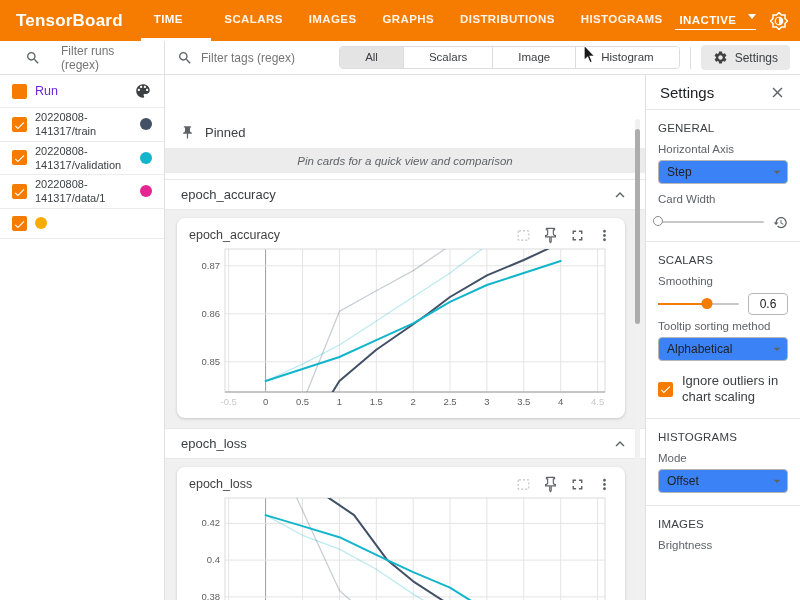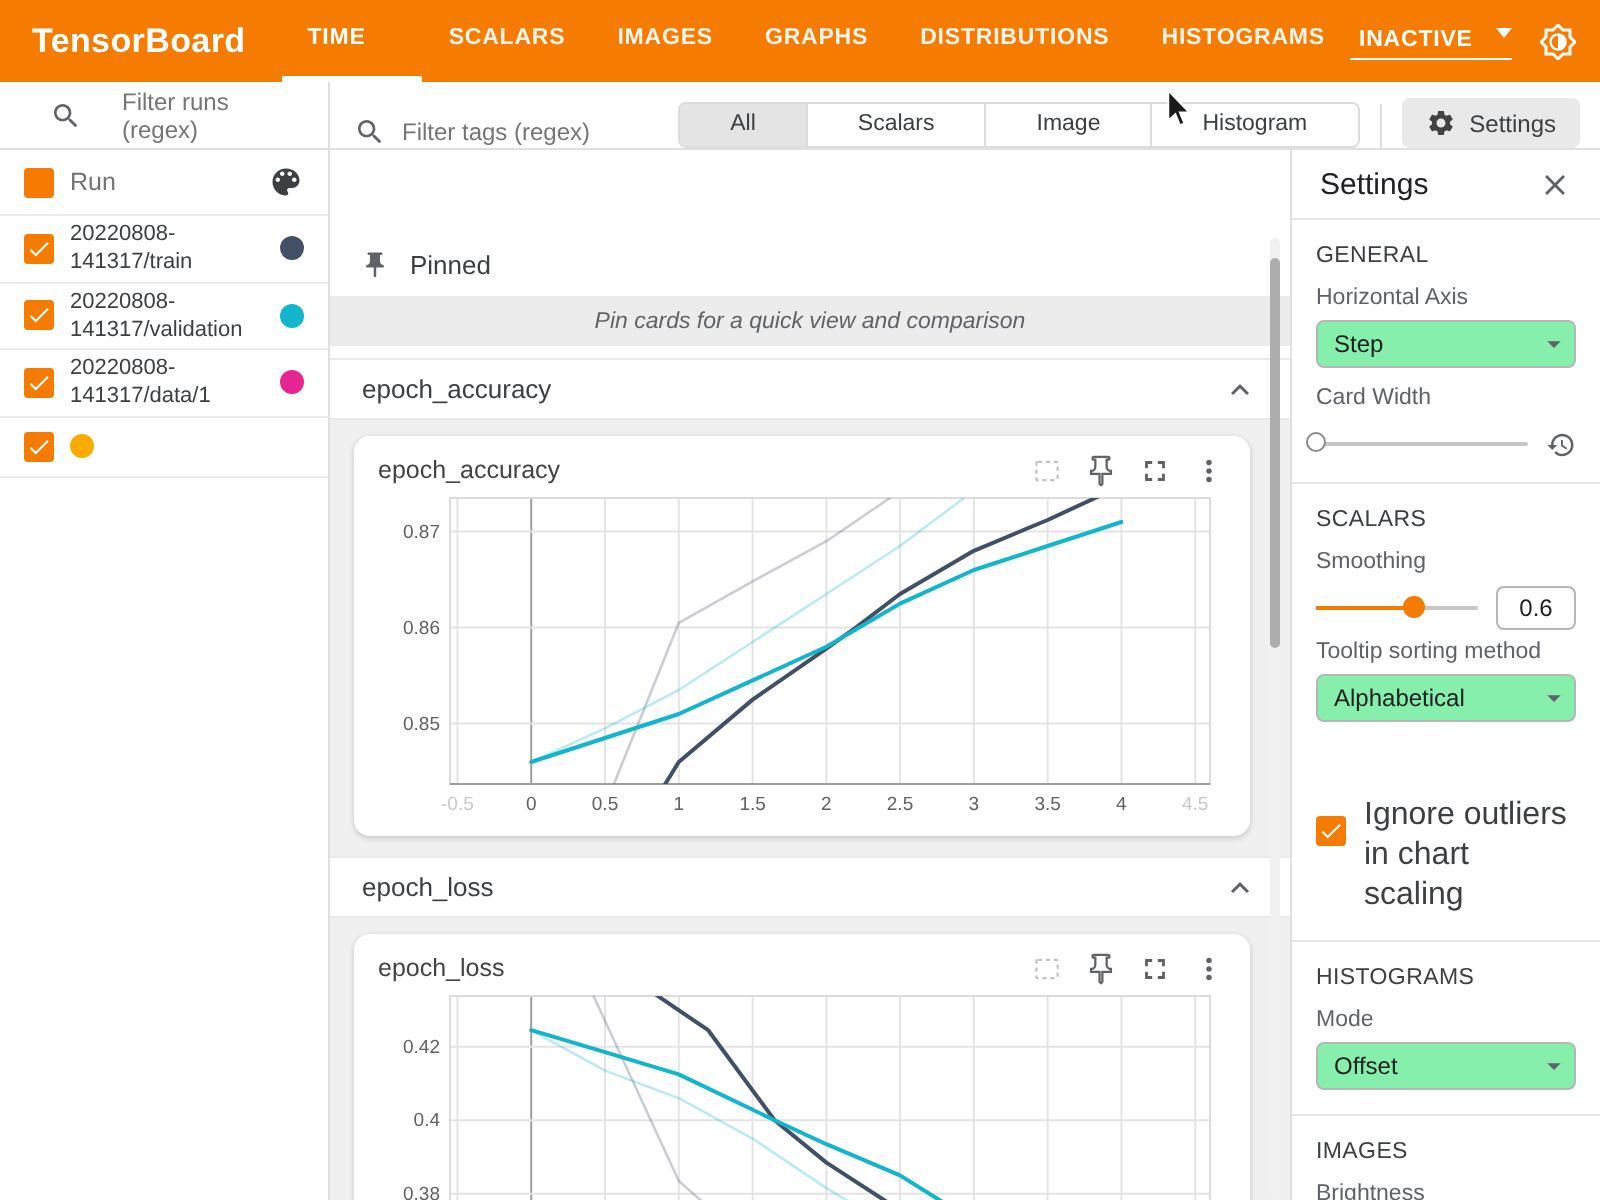--- a/index.html
+++ b/index.html
@@ -22,31 +22,31 @@
   
   .content-row { display:flex; height:559px; }
   .sidebar { width:165px; flex:none; border-right:1px solid #e0e0e0; background:#fff; }
   .right-col { flex:1; display:flex; flex-direction:column; min-width:0; }
 
   
   .search-row { height:34px; display:flex; align-items:center; gap:20px; padding:0 25px; border-bottom:1px solid #e0e0e0; }
   .search-icon { width:16px; height:16px; color:#5f6368; }
   .ph-text { font-size:12px; color:#757575; }
   .run-header { display:flex; align-items:center; gap:8px; padding:7px 12px; border-bottom:1px solid #ececec; }
-  .run-header .lbl { font-size:12.5px; font-weight:500; flex:1; color:#737373; }
+  .run-header .lbl { font-size:12.5px; font-weight:500; flex:1; color:#6d28d9; }
   .palette-icon { width:18px; height:18px; color:#3c4043; }
   .run-row { display:flex; align-items:center; gap:8px; padding:2px 12px; border-bottom:1px solid #ececec; min-height:30px; }
   .run-label { flex:1; font-size:11px; line-height:1.3; color:#3c4043; word-break:break-word; }
   .run-dot { width:12px; height:12px; border-radius:50%; }
   .cb { width:15px; height:15px; border-radius:2px; flex:none; position:relative; }
   .cb.checked { background:#f57c00; color:#fff; padding:1px; }
   .cb.unchecked { border:2px solid #5f6368; background:#fff; }
 
   
-  .toolbar { height:34px; background:#fff; border-bottom:1px solid #e0e0e0; display:flex; align-items:flex-end; padding:0 10px 0 12px; gap:0; }
+  .toolbar { height:34px; background:#fff; border-bottom:1px solid #e0e0e0; display:flex; align-items:center; padding:0 10px 0 12px; gap:0; }
   .toolbar .search-wrap { display:flex; align-items:center; gap:8px; flex:1; }
   .filter-group { display:flex; border:1px solid #dadce0; border-radius:4px; height:23px; overflow:hidden; }
   .filter-btn { font-size:11.5px; color:#3c4043; padding:0 25px; line-height:21px; background:#fff; border:none; border-left:1px solid #dadce0; cursor:pointer; font-family:inherit; }
   .filter-btn:first-child { border-left:none; }
   .filter-btn.selected { background:#e4e4e4; }
   .toolbar-sep { width:1px; height:22px; background:#dadce0; margin:0 10px; }
   .settings-btn { display:flex; align-items:center; gap:7px; background:#e9e9e9; border-radius:4px; height:25px; padding:0 12px; font-size:12px; font-weight:500; color:#3c4043; cursor:pointer; }
   .settings-btn .icon { width:15px; height:15px; color:#424242; }
 
   
@@ -72,32 +72,32 @@
   .scrollbar-thumb { position:absolute; right:0; top:10px; width:5px; height:195px; background:#adadad; border-radius:3px; }
 
   
   .settings-panel { width:155px; flex:none; background:#fff; border-left:1px solid #e0e0e0; overflow:hidden; font-size:12px; }
   .panel-title-row { display:flex; align-items:center; justify-content:space-between; padding:9px 14px 8px; border-bottom:1px solid #e6e6e6; }
   .panel-title { font-size:15px; color:#202124; }
   .close-icon { width:17px; height:17px; color:#5f6368; cursor:pointer; }
   .panel-body { padding:0 12px; }
   .set-heading { font-size:11.5px; font-weight:400; color:#3c4043; letter-spacing:.2px; margin-top:12px; }
   .set-label { font-size:11.5px; color:#5f6368; margin-top:9px; }
-  .sel-box { margin-top:5px; height:24px; border:1px solid #b6b6b6; border-radius:4px; display:flex; align-items:center; justify-content:space-between; padding:0 2px 0 8px; cursor:pointer; background:#86efac; }
+  .sel-box { margin-top:5px; height:24px; border:1px solid #b6b6b6; border-radius:4px; display:flex; align-items:center; justify-content:space-between; padding:0 2px 0 8px; cursor:pointer; background:#3b82f6; }
   .sel-val { font-size:12px; color:#202124; }
   .sel-caret { width:16px; height:16px; color:#5f6368; }
   .slider-row { display:flex; align-items:center; gap:9px; margin:10px 0 4px; height:14px; }
   .slider { flex:1; height:2px; background:#c7c7c7; position:relative; border-radius:1px; }
   .slider .fill { position:absolute; left:0; top:0; height:2px; background:#f57c00; }
   .slider .handle { position:absolute; top:-5px; width:11px; height:11px; border-radius:50%; background:#f57c00; transform:translateX(-50%); }
   .slider .handle.hollow { background:#fff; border:1.5px solid #8a8a8a; width:10px; height:10px; }
   .reset-icon { width:15px; height:15px; color:#5f6368; cursor:pointer; }
   .val-box { width:40px; height:22px; border:1px solid #b6b6b6; border-radius:4px; font-size:12px; color:#202124; display:flex; align-items:center; justify-content:center; }
   .check-row { display:flex; align-items:center; gap:9px; margin:12px 0; }
-  .check-row .txt { font-size:16px; color:#3c4043; line-height:1.25;margin-top:25px; }
+  .check-row .txt { font-size:13px; color:#3c4043; line-height:1.25; }
   .help-q { width:13px; height:13px; border:1px solid #5f6368; border-radius:50%; color:#5f6368; font-size:9px; display:inline-flex; align-items:center; justify-content:center; flex:none; }
   .divider { height:1px; background:#e6e6e6; margin:12px -12px 0; }
 
   .cursor { position:absolute; left:583px; top:44px; width:13px; height:19px; z-index:50; pointer-events:none; }
 </style>
 </head>
 <body>
 
 <header class="app-header">
   <div class="logo">TensorBoard</div>

